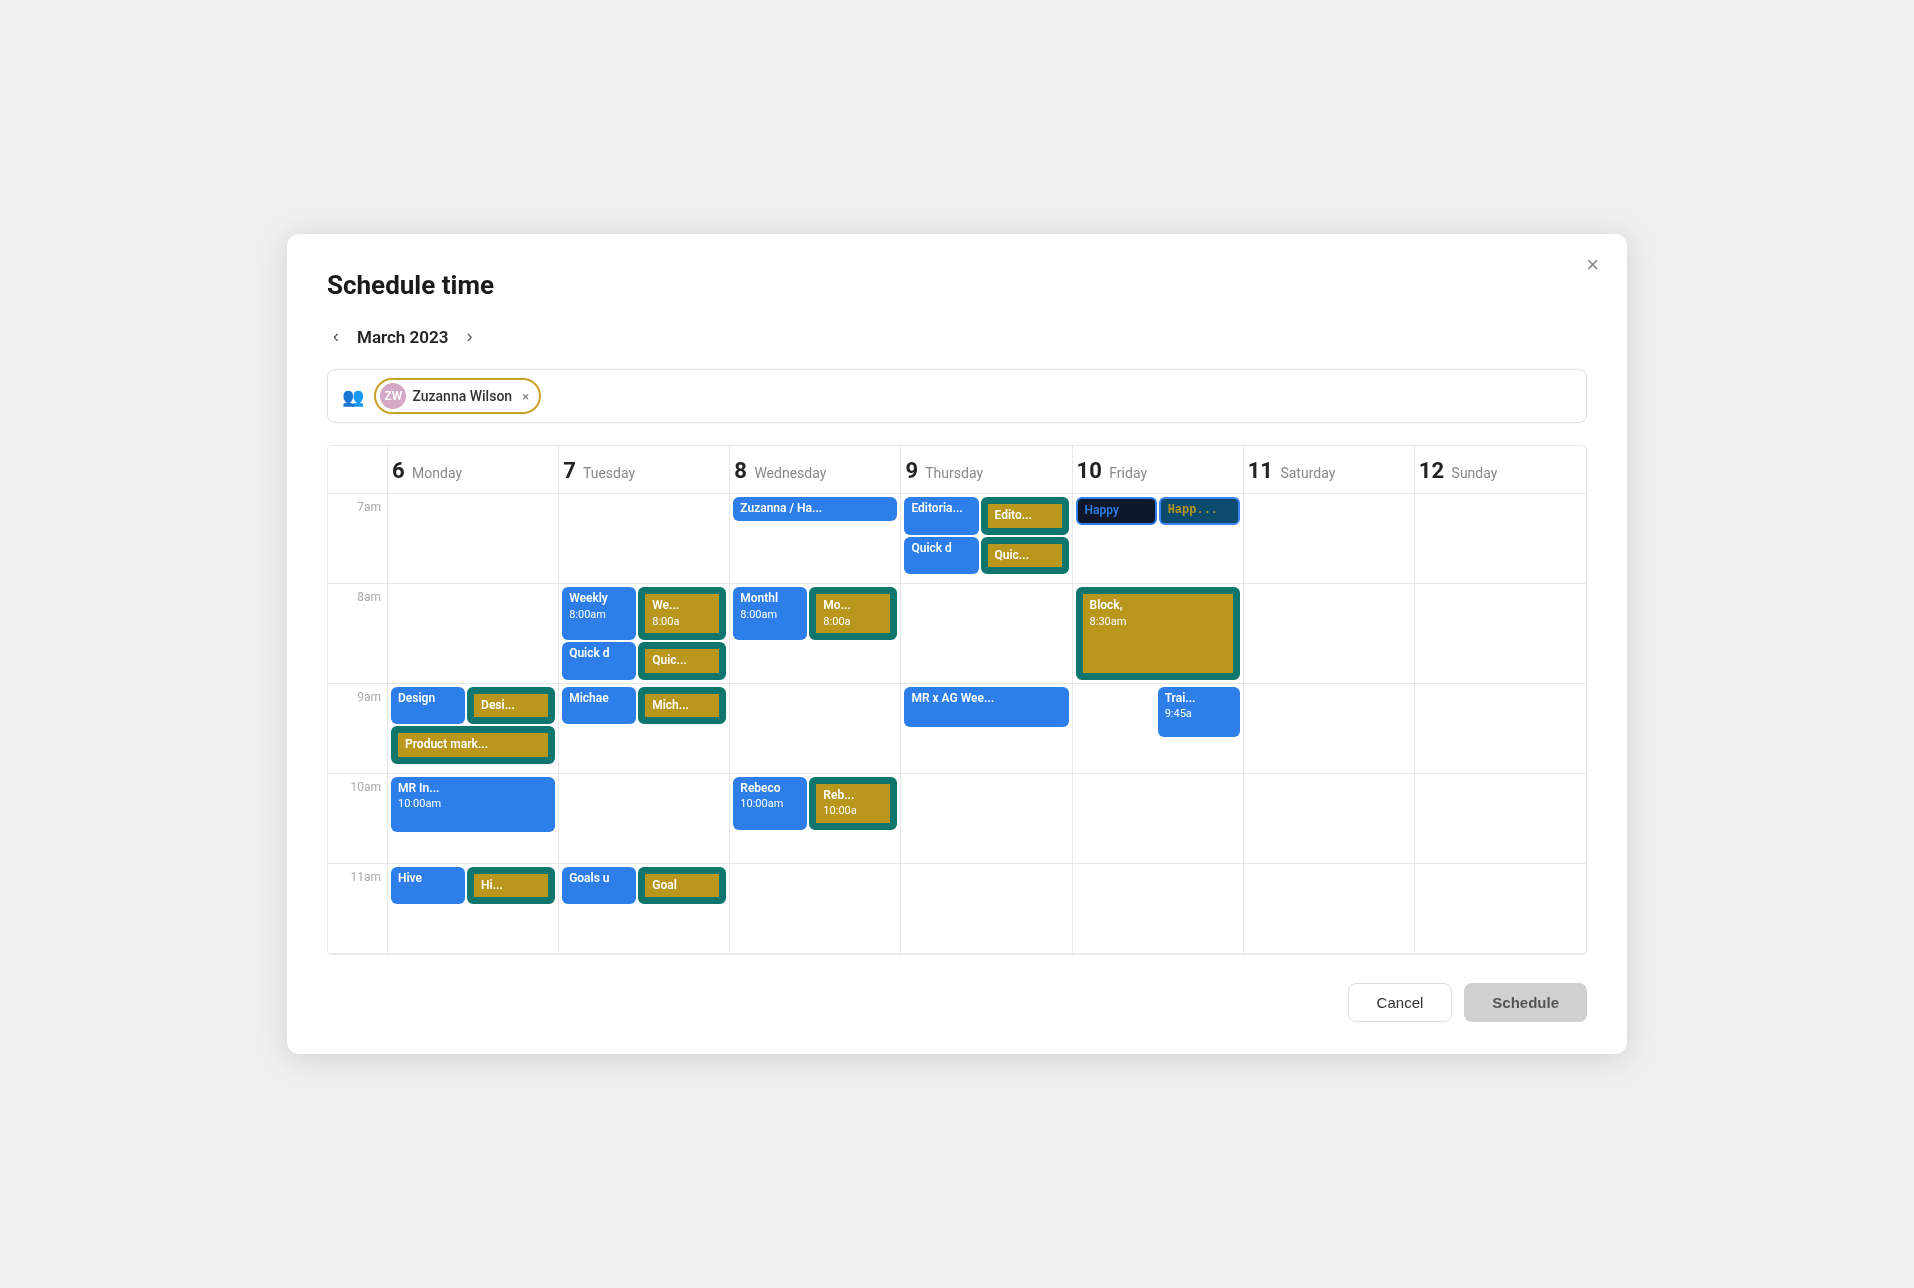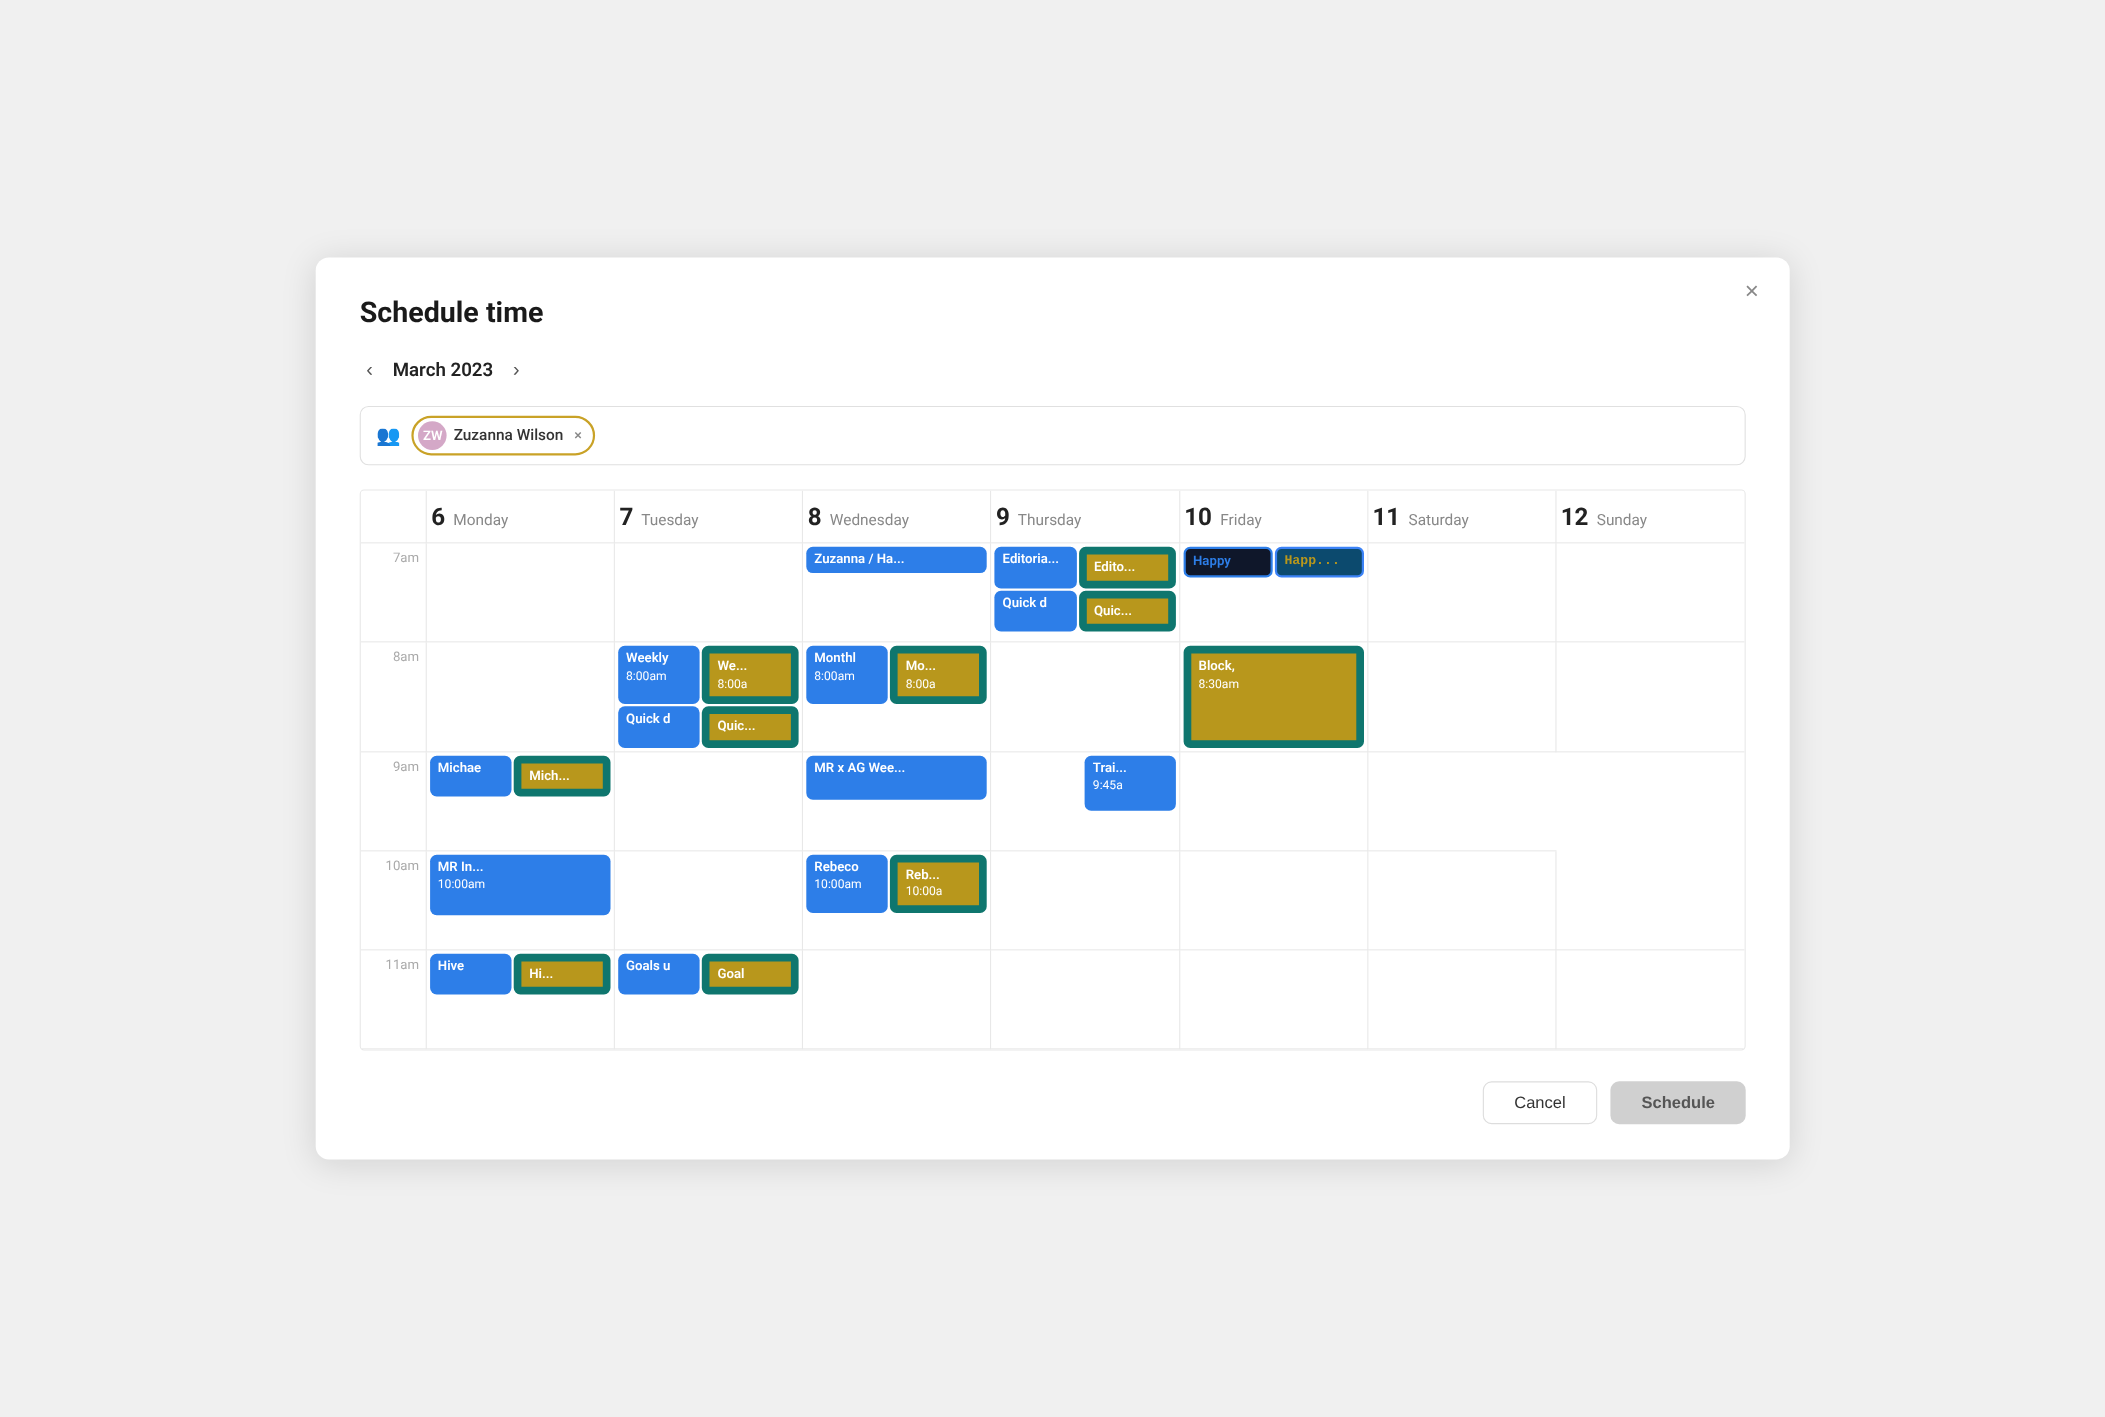--- a/index.html
+++ b/index.html
@@ -337,20 +337,27 @@
       </div>
 
       <div class="day-cell"></div>
 
       <div class="day-cell"></div>
     </div>
 
     <div class="grid-body">
       <div class="time-label">9am</div>
 
+      <div class="day-cell">
+        <div class="events-pair">
+          <div class="evt blue evt-half">Design</div>
+          <div class="evt olive evt-half">Desi...</div>
+        </div>
+        <div class="evt olive">Product mark...</div>
+      </div>
 
       <div class="day-cell">
         <div class="events-pair">
           <div class="evt blue evt-half">Michae</div>
           <div class="evt olive evt-half">Mich...</div>
         </div>
       </div>
 
       <div class="day-cell"></div>
 

